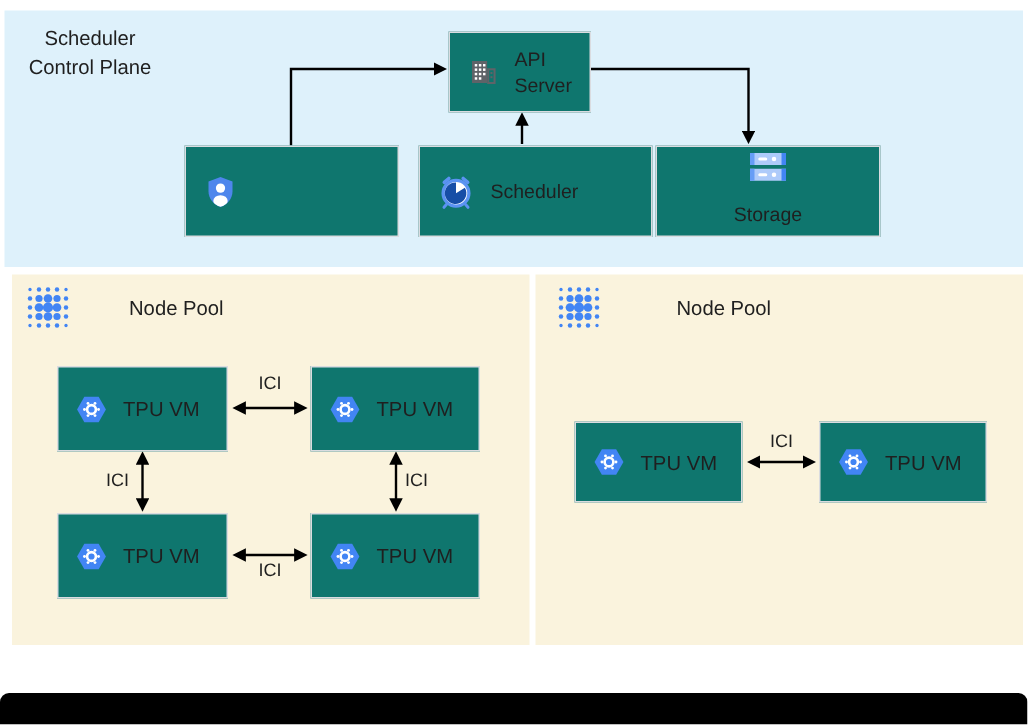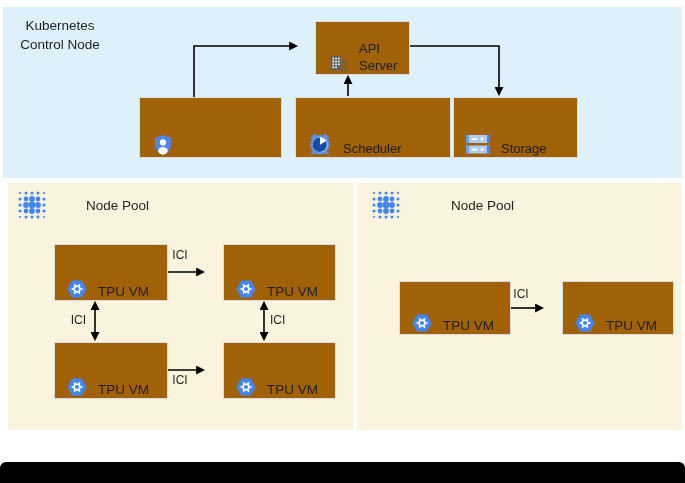--- a/index.html
+++ b/index.html
@@ -6,43 +6,43 @@
   body{
     width:685px;height:483px;position:relative;background:#fff;
     font-family:"Liberation Sans",sans-serif;color:#1f1f1f;overflow:hidden;
   }
   .band{position:absolute;left:3px;top:7px;width:679px;height:171px;background:#def1fb;}
   .pool{position:absolute;top:183px;height:247px;background:#faf3dd;}
   .pool-left{left:8px;width:345px;}
   .pool-right{left:357px;width:325px;}
   .cp-label{position:absolute;left:8px;top:16px;width:104px;text-align:center;
     font-size:13.5px;line-height:19px;}
-  .box{position:absolute;background:#a16207;border:1px solid #dadce0;box-sizing:border-box;
-    display:flex;align-items:flex-end;gap:10px;padding:0 11px;font-size:13px;line-height:17px;margin-left:16px;}
+  .box{position:absolute;background:#0f766e;border:1px solid #dadce0;box-sizing:border-box;
+    display:flex;align-items:center;gap:10px;padding:0 11px;font-size:13px;line-height:17px;}
   .box .lbl{flex:1 1 auto;}
   .tpu{font-size:13.5px;}
   .icon{display:inline-flex;flex:0 0 auto;align-items:center;justify-content:center;}
   .pool-head-icon{position:absolute;width:32px;height:32px;}
   .pool-head-label{position:absolute;font-size:13.5px;line-height:16px;margin-left:24px;}
   .ici{position:absolute;font-size:12px;line-height:13px;}
   .ici.c{text-align:center;}
   .ici.r{text-align:right;}
   .arrows{position:absolute;left:0;top:0;width:685px;height:483px;pointer-events:none;}
   .bottom-bar{position:absolute;left:0;top:462px;width:685px;height:21px;background:#000;
     border-radius:6px 6px 0 0;}
 </style>
 </head>
 <body>
 
 <div class="band"></div>
 
 <div class="pool pool-left"></div>
 <div class="pool pool-right"></div>
 
-<div class="cp-label">Kubernetes Control Node</div>
+<div class="cp-label">Scheduler Control Plane</div>
 
 <svg class="arrows" width="685" height="483" viewBox="0 0 685 483">
   <defs>
     <marker id="ah" viewBox="0 0 10 10" refX="1" refY="5" markerWidth="9" markerHeight="9" markerUnits="userSpaceOnUse" orient="auto-start-reverse">
       <path d="M0 0 L10 5 L0 10 Z" fill="#000"></path>
     </marker>
   </defs>
   <g fill="none" stroke="#000" stroke-width="1.6">
     <path d="M194 97 V46 H290" marker-end="url(#ah)"></path>
     <path d="M348 96 V83" marker-end="url(#ah)"></path>
@@ -110,21 +110,21 @@
         <path d="M6.6 21.4 L5.0 23.2"></path>
           <path d="M19.4 21.4 L21.0 23.2"></path>
       </g>
       <circle cx="13" cy="13.8" r="8.6" fill="#fff" stroke="#5b93f2" stroke-width="2.2"></circle>
       <path d="M13 13.8 L13 6.6 A7.2 7.2 0 1 0 18.9 10.1 Z" fill="#174ea6"></path>
     </svg>
   </span>
   <span class="lbl">Scheduler</span>
 </div>
 
-<div class="box" style="left:437px;top:97px;width:125px;height:61px;">
+<div class="box" style="left:437px;top:97px;width:150px;height:61px;flex-direction:column;">
   <span class="icon">
     <svg width="26" height="26" viewBox="0 0 26 26">
       <g>
         <rect x="1" y="4" width="24" height="8" fill="#aecbfa"></rect>
         <rect x="1" y="4" width="3" height="8" fill="#669df6"></rect>
         <rect x="22" y="4" width="3" height="8" fill="#4285f4"></rect>
         <rect x="6.5" y="7" width="6" height="2" rx="1" fill="#fff"></rect>
         <circle cx="17" cy="8" r="1.5" fill="#fff"></circle>
       </g>
       <g>

